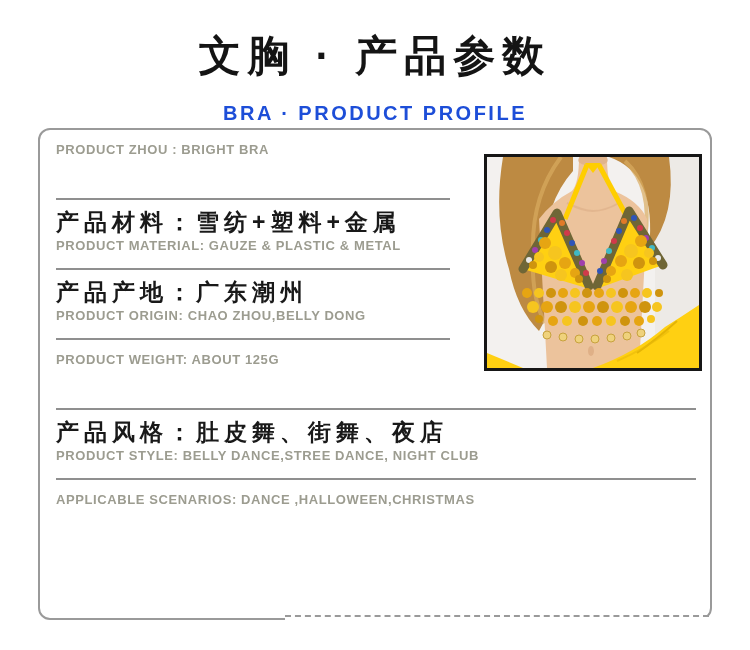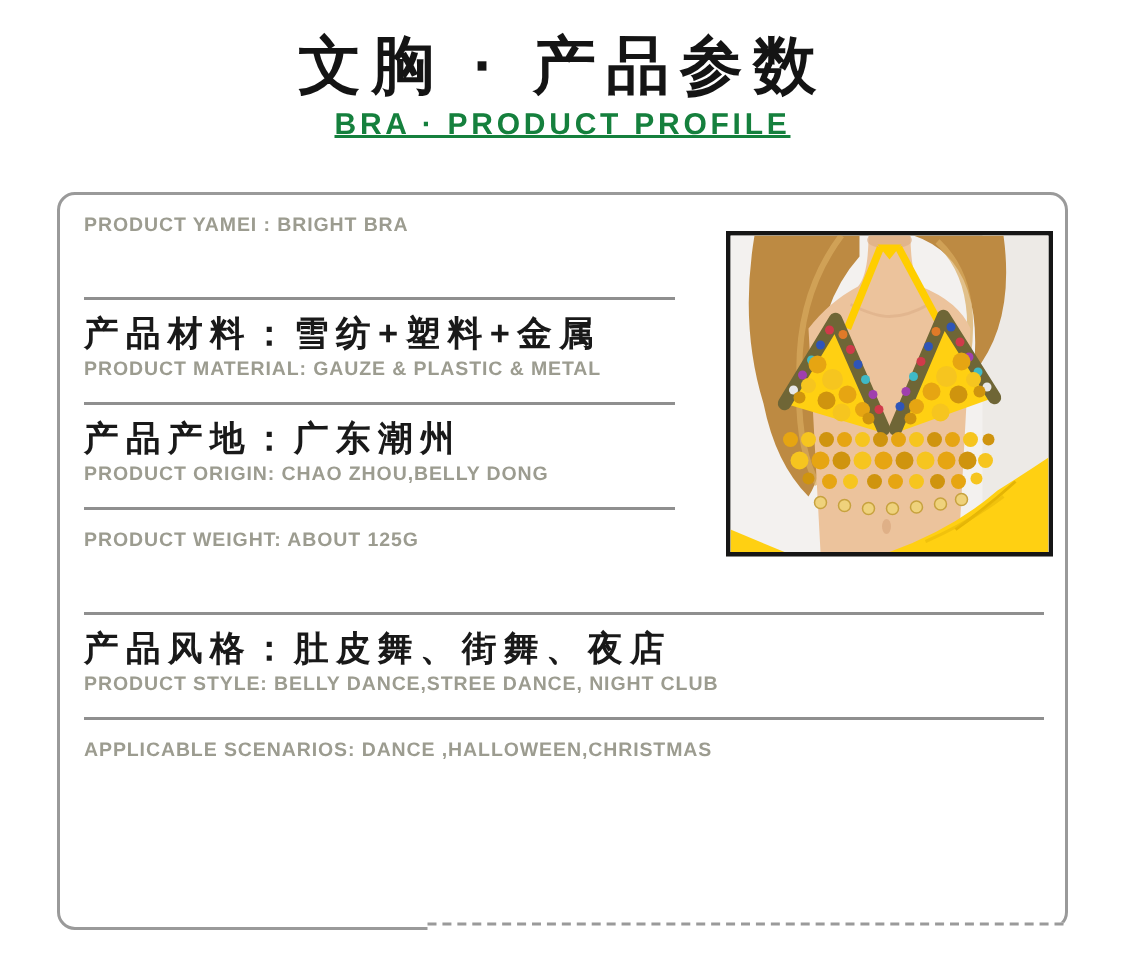--- a/index.html
+++ b/index.html
@@ -1,29 +1,28 @@
 <!DOCTYPE html>
 <html><head>
 <meta charset="utf-8">
 <style>
   html,body{margin:0;padding:0;}
   body{
     width:750px;height:650px;position:relative;overflow:hidden;
     background:#ffffff;
     font-family:"Liberation Sans","DejaVu Sans",sans-serif;
   }
-  .header{position:absolute;top:0;left:0;width:750px;text-align:center;}
+  .header{position:absolute;top:12px;left:0;width:750px;text-align:center;}
   .title{
     margin-top:20px;font-size:42px;font-weight:bold;color:#141414;
     letter-spacing:7px;line-height:1.15;
   }
   .subtitle{
-    margin-top:4px;font-size:20px;font-weight:bold;color:#15803d;
+    margin-top:22px;font-size:20px;font-weight:bold;color:#1d4ed8;
     letter-spacing:2.5px;
-    text-decoration:underline;
   }
   .panel{
     position:absolute;left:38px;top:128px;width:674px;height:492px;
     box-sizing:border-box;border:2px solid #9a9a9a;border-radius:12px;
     background:#ffffff;
   }
   .row{position:relative;height:70px;box-sizing:border-box;padding:9px 16px 0 16px;}
   .row:last-child{height:72px;}
   .cn{
     font-size:23px;font-weight:bold;color:#191919;letter-spacing:5px;
@@ -49,21 +48,21 @@
 <body>
 
 <div class="header">
   <div class="title">文胸 · 产品参数</div>
   <div class="subtitle">BRA · PRODUCT PROFILE</div>
 </div>
 
 <div class="panel">
 
   <div class="row">
-    <div class="en">PRODUCT YAMEI : BRIGHT BRA</div>
+    <div class="en">PRODUCT ZHOU : BRIGHT BRA</div>
     <div class="sep short"></div>
   </div>
 
   <div class="row">
     <div class="cn">产品材料：雪纺+塑料+金属</div>
     <div class="en">PRODUCT MATERIAL: GAUZE &amp; PLASTIC &amp; METAL</div>
     <div class="sep short"></div>
   </div>
 
   <div class="row">

